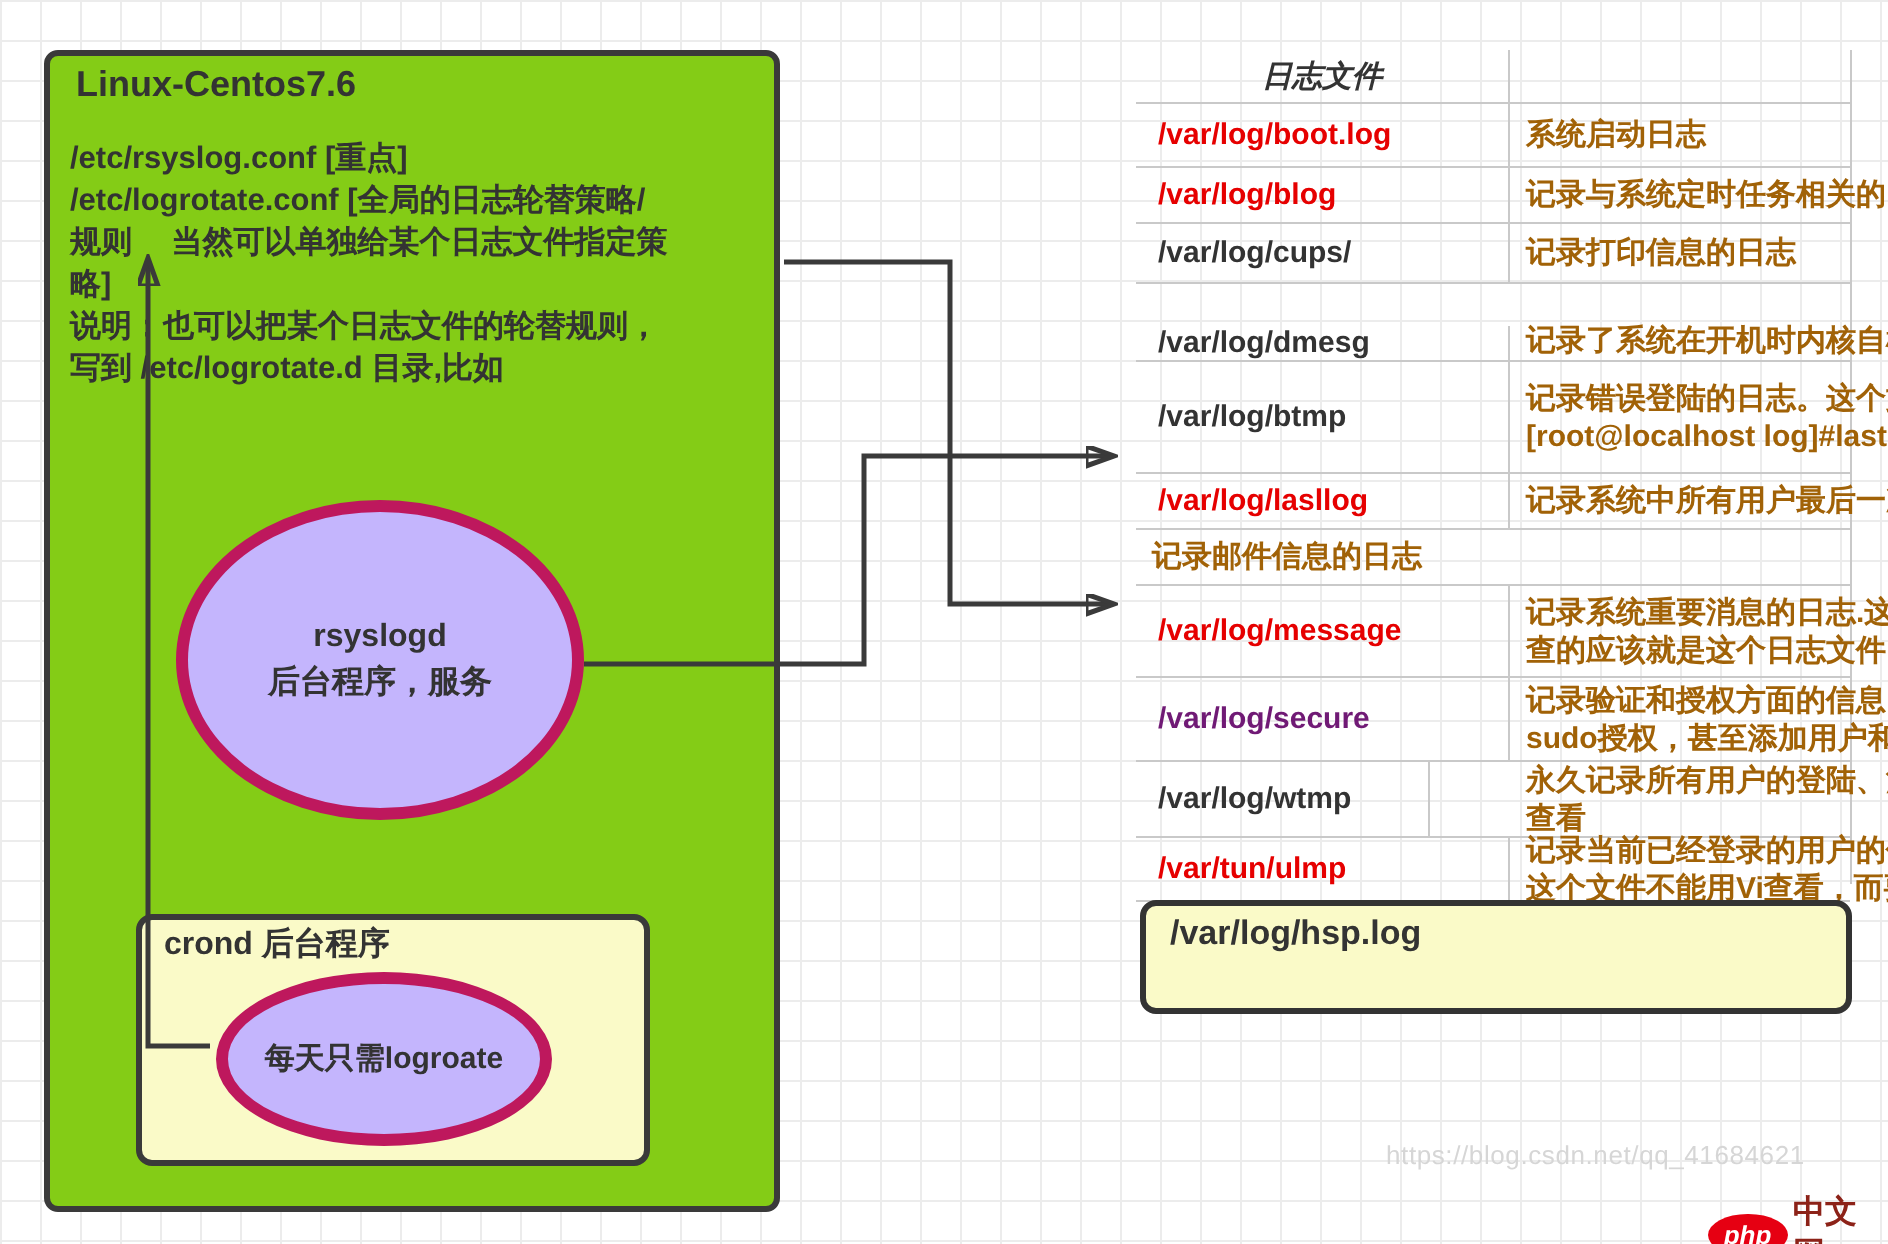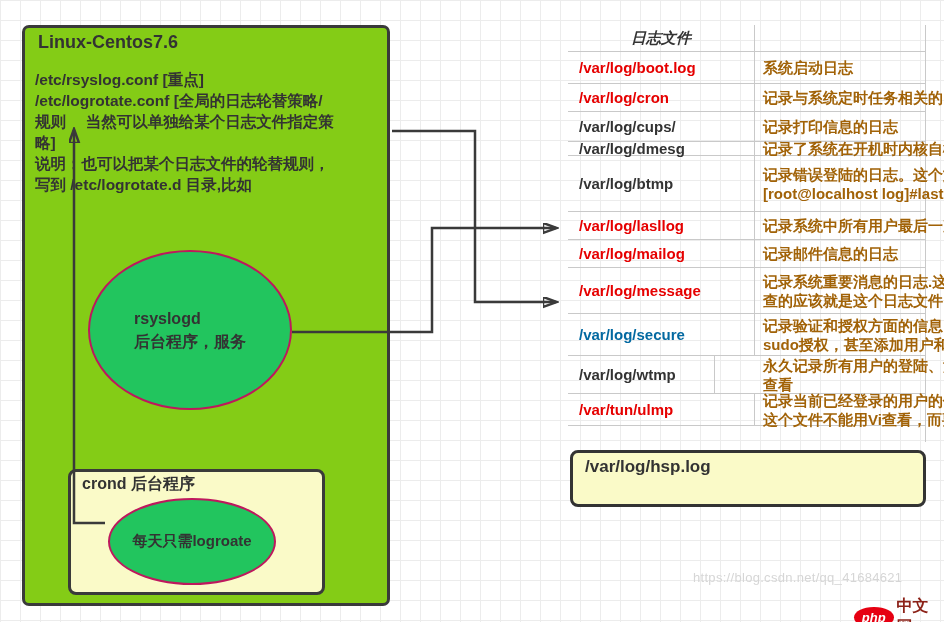--- a/index.html
+++ b/index.html
@@ -23,46 +23,46 @@
     position:absolute;left:13px;top:4px;
     font-size:18px;font-weight:bold;color:#333;
   }
   .linux-body{
     position:absolute;left:10px;top:41px;width:352px;
     font-size:15.5px;font-weight:bold;color:#333;line-height:21px;
     white-space:pre-line;
   }
   
   .ellipse{
-    position:absolute;border:2px solid #be185d;border-radius:50%;
-    background:#22c55e;box-sizing:border-box;
-    display:flex;align-items:center;justify-content:center;text-align:left;
+    position:absolute;border:6px solid #be185d;border-radius:50%;
+    background:#c4b5fd;box-sizing:border-box;
+    display:flex;align-items:center;justify-content:center;text-align:center;
   }
   .rsyslogd-ellipse{left:88px;top:250px;width:204px;height:160px;}
   .rsyslogd-label{font-size:16px;font-weight:bold;color:#333;line-height:23px;white-space:pre-line;}
   
   .crond-box{
-    position:absolute;left:68px;top:469px;width:257px;height:126px;
+    position:absolute;left:68px;top:457px;width:257px;height:126px;
     background:#fafac8;border:3px solid #3a3a3a;border-radius:8px;box-sizing:border-box;
   }
   .crond-label{position:absolute;left:11px;top:2px;font-size:16px;font-weight:bold;color:#333;}
   .logrotate-ellipse{left:37px;top:26px;width:168px;height:87px;}
   .logrotate-ellipse-label{font-size:15px;font-weight:bold;color:#333;}
   
   .connectors{position:absolute;left:0;top:0;pointer-events:none;}
   .connectors path{stroke:#3a3a3a;stroke-width:2.5;fill:none;}
   
   .right-border{position:absolute;left:925px;top:25px;width:1px;height:417px;background:#c9c9c9;}
   .log-table{position:absolute;left:568px;top:25px;width:357px;}
   .t-row{display:flex;border-bottom:1px solid #c9c9c9;box-sizing:border-box;}
   .t-row:nth-child(1){height:27px;font-style:italic;}
   .t-row:nth-child(2){height:32px;}
   .t-row:nth-child(3){height:28px;}
   .t-row:nth-child(4){height:30px;}
-  .t-row:nth-child(5){height:14px;}
+  .t-row:nth-child(5){height:39px;align-items:flex-end;}
   .t-row:nth-child(6){height:56px;}
   .t-row:nth-child(7){height:28px;}
   .t-row:nth-child(8){height:28px;}
   .t-row:nth-child(9){height:46px;}
   .t-row:nth-child(10){height:42px;}
   .t-row:nth-child(11){height:38px;gap:40px;}
   .t-row:nth-child(12){height:32px;}
   .t-cell-file{
     width:187px;box-sizing:border-box;padding-left:11px;
     border-right:1px solid #c9c9c9;
@@ -127,51 +127,50 @@
 <div class="log-table">
   <div class="t-row">
     <div class="t-cell-file t-cell-header">日志文件</div>
     <div class="t-cell-desc"></div>
   </div>
   <div class="t-row">
     <div class="t-cell-file" style="color: rgb(230, 0, 0);">/var/log/boot.log</div>
     <div class="t-cell-desc">系统启动日志</div>
   </div>
   <div class="t-row">
-    <div class="t-cell-file" style="color: rgb(230, 0, 0);">/var/log/cron</div>
+    <div class="t-cell-file" style="color: rgb(230, 0, 0);">/var/log/blog</div>
     <div class="t-cell-desc">记录与系统定时任务相关的日志</div>
   </div>
   <div class="t-row">
     <div class="t-cell-file" style="color: rgb(51, 51, 51);">/var/log/cups/</div>
     <div class="t-cell-desc">记录打印信息的日志</div>
   </div>
   <div class="t-row">
     <div class="t-cell-file" style="color: rgb(51, 51, 51);">/var/log/dmesg</div>
     <div class="t-cell-desc">记录了系统在开机时内核自检的</div>
   </div>
   <div class="t-row">
     <div class="t-cell-file" style="color: rgb(51, 51, 51);">/var/log/btmp</div>
     <div class="t-cell-desc">记录错误登陆的日志。这个文件
 [root@localhost log]#lastb</div>
   </div>
   <div class="t-row">
     <div class="t-cell-file" style="color: rgb(230, 0, 0);">/var/log/lasllog</div>
     <div class="t-cell-desc">记录系统中所有用户最后一次登</div>
   </div>
   <div class="t-row">
-    <div class="t-cell-file" style="color: rgb(230, 0, 0);">/var/log/mailog</div>
     <div class="t-cell-desc">记录邮件信息的日志</div>
   </div>
   <div class="t-row">
     <div class="t-cell-file" style="color: rgb(230, 0, 0);">/var/log/message</div>
     <div class="t-cell-desc">记录系统重要消息的日志.这个
 查的应该就是这个日志文件</div>
   </div>
   <div class="t-row">
-    <div class="t-cell-file" style="color: #0369a1;">/var/log/secure</div>
+    <div class="t-cell-file" style="color: #701a75;">/var/log/secure</div>
     <div class="t-cell-desc">记录验证和授权方面的信息，只
 sudo授权，甚至添加用户和修</div>
   </div>
   <div class="t-row">
     <div class="t-cell-file" style="color: rgb(51, 51, 51);">/var/log/wtmp</div>
     <div class="t-cell-desc">永久记录所有用户的登陆、注销
 查看</div>
   </div>
   <div class="t-row">
     <div class="t-cell-file" style="color: rgb(230, 0, 0);">/var/tun/ulmp</div>

